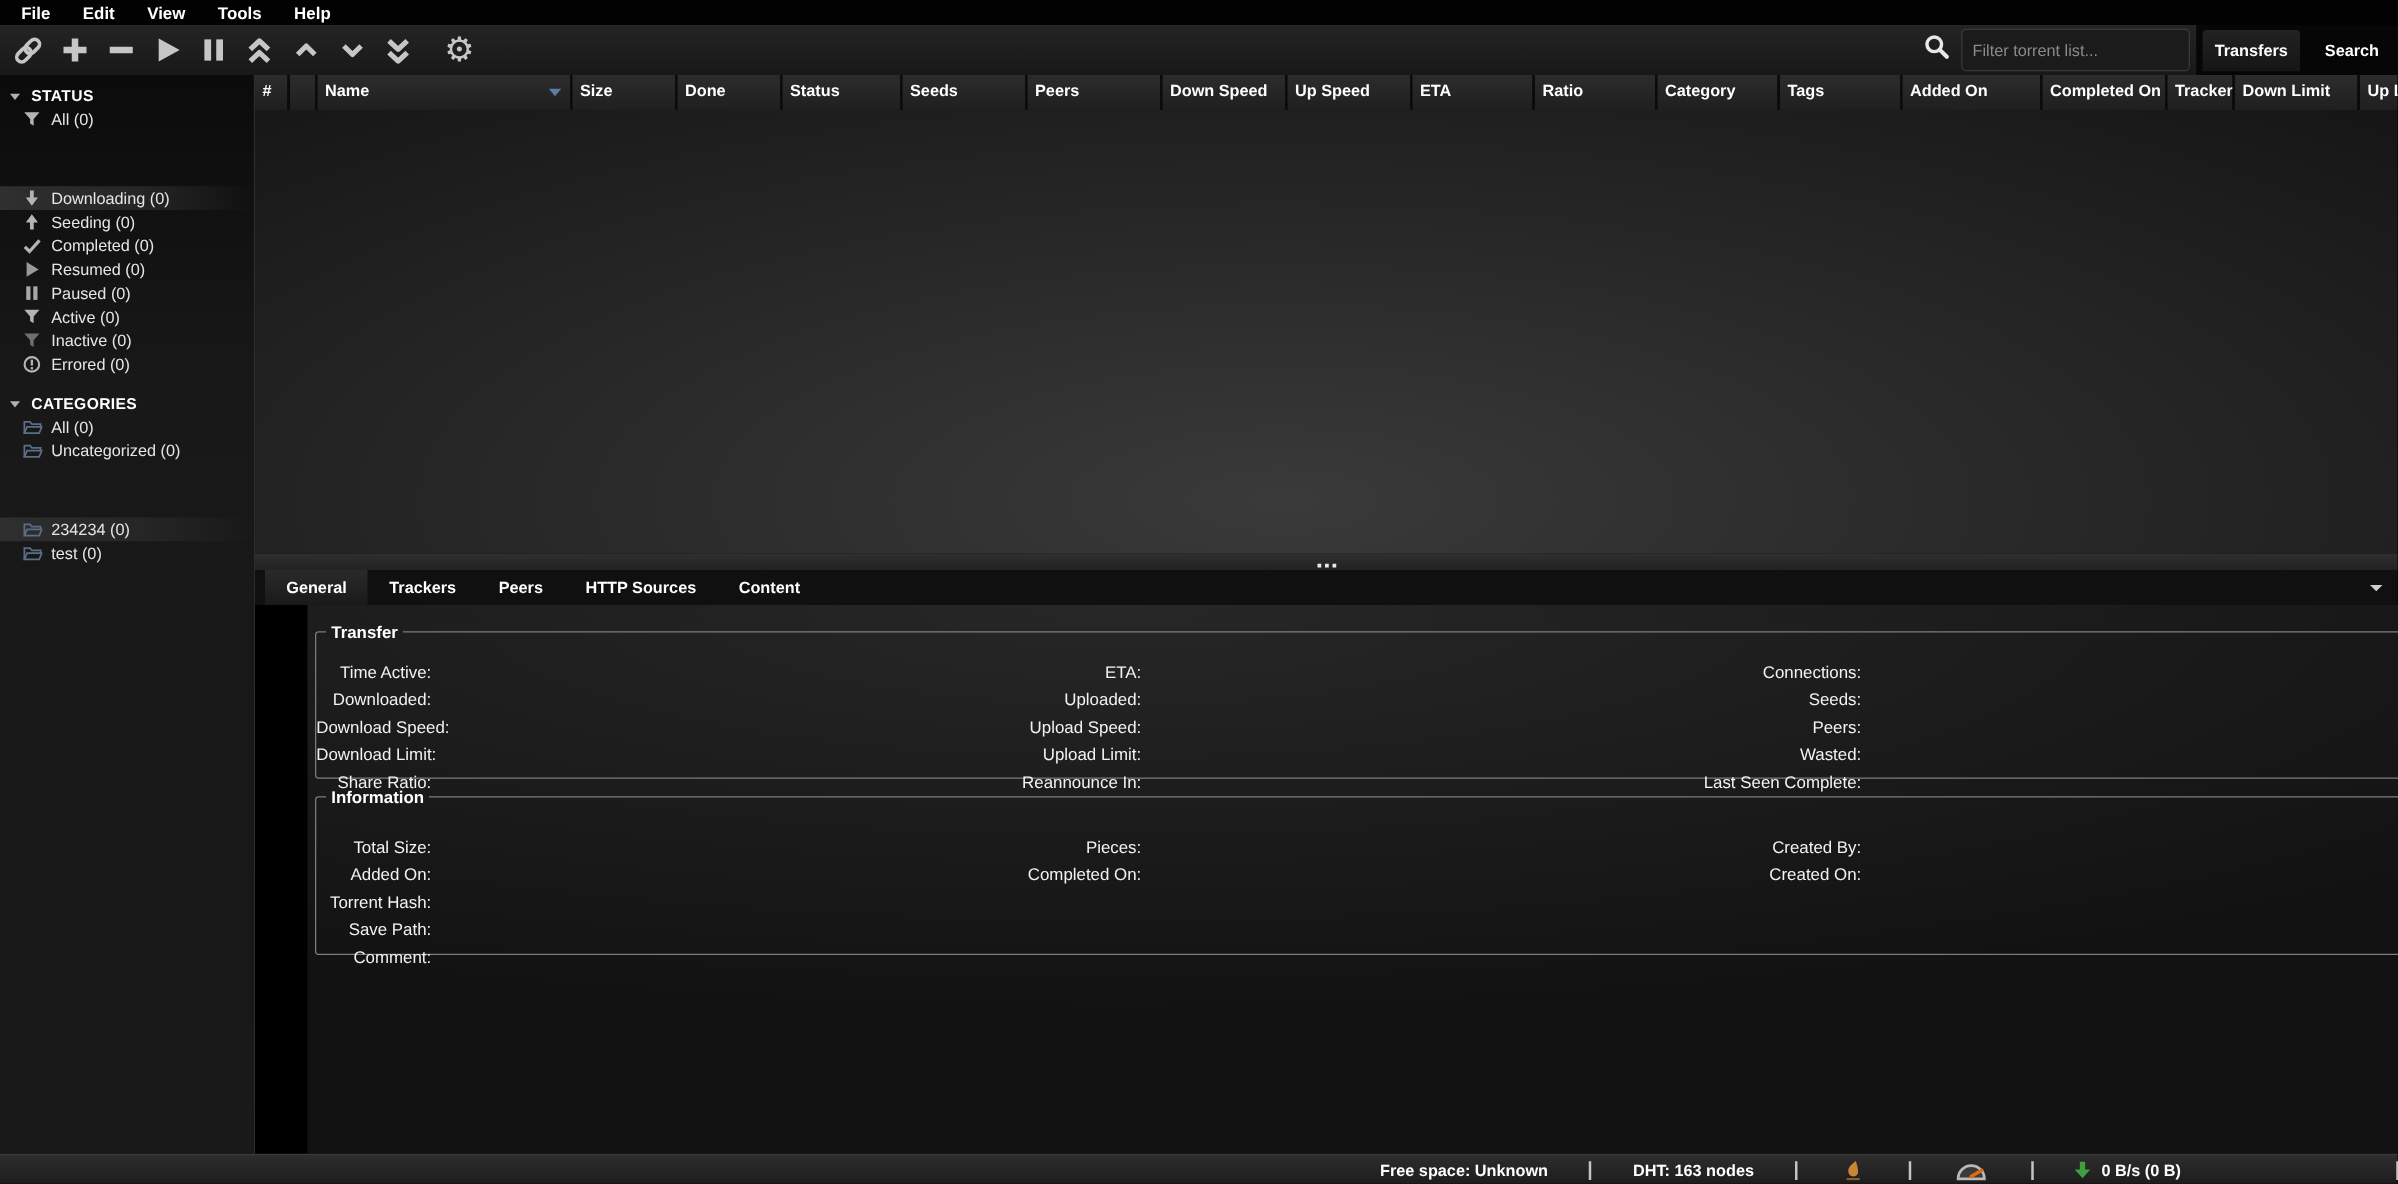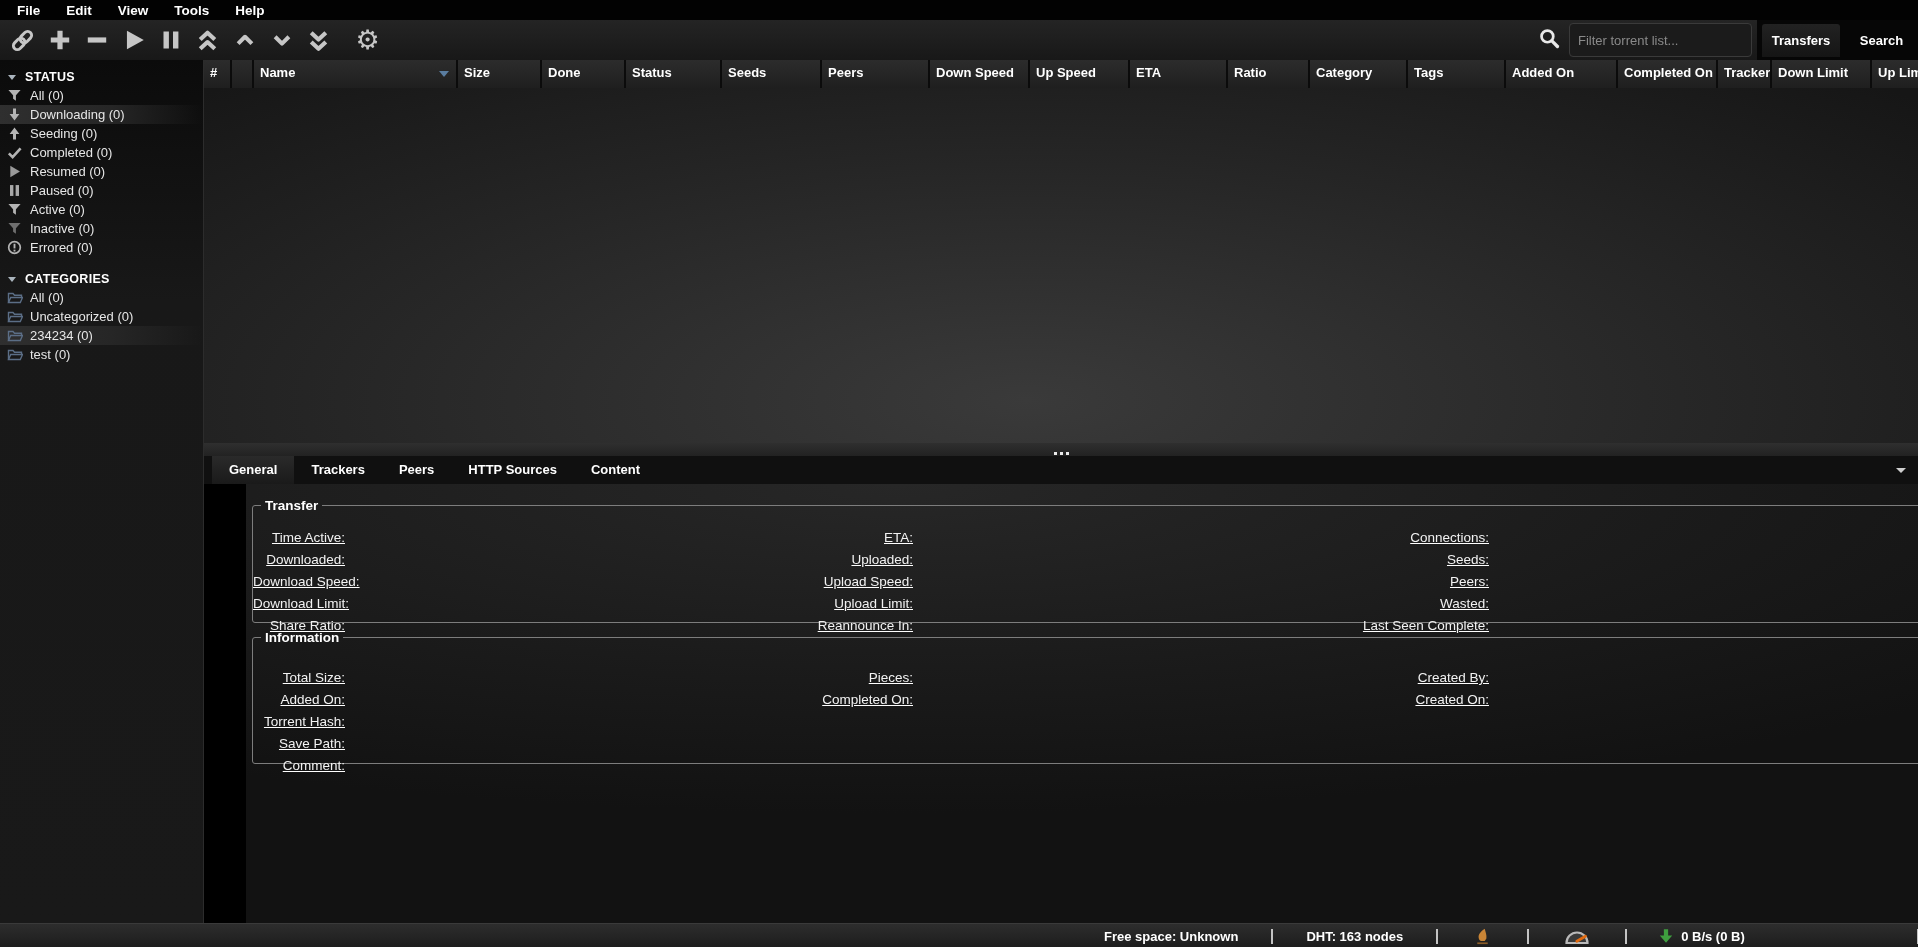--- a/index.html
+++ b/index.html
@@ -31,31 +31,31 @@
   .top-tab.active { background:linear-gradient(180deg,#222,#151515); }
 
   
   #sidebar { left:0; top:60px; width:204px; height:863px;
     background:linear-gradient(180deg,#0b0b0b,#181818 240px,#191919);
     border-right:1px solid #2c2c2c; }
   .side-header { display:flex; align-items:center; height:18px; margin:8px 0 0 8px; cursor:pointer; }
   .tri-down { width:0; height:0; border-left:4.5px solid transparent; border-right:4.5px solid transparent;
     border-top:5px solid #aab4bd; margin-right:9px; }
   .side-header span { font-size:12.5px; font-weight:bold; letter-spacing:.3px; }
-  .side-item { display:flex; align-items:center; height:19px; padding-left:7px; font-size:13px; color:#e6e6e6; cursor:pointer; }
+  .side-item { display:flex; align-items:center; height:19px; padding-left:18px; font-size:13px; color:#e6e6e6; cursor:pointer; }
   .side-item .ic { width:16px; height:16px; margin-right:7px; flex:none; display:flex; align-items:center; }
-  .side-item.hl { background:linear-gradient(90deg,#2f2f2f,#262626 55%,rgba(38,38,38,0)); }
+  .side-item.hl { background:linear-gradient(90deg,#2f2f2f,#262626 55%,rgba(38,38,38,0));margin-top:44px; }
 
   
   #list-header { left:204px; top:60px; width:1714px; height:28px; display:flex; }
   .hcell { background:linear-gradient(180deg,#2c2c2c,#1f1f1f); border-right:2px solid #0b0b0b;
     font-size:13px; font-weight:bold; line-height:26px; padding:0 6px; white-space:nowrap;
     overflow:hidden; position:relative; cursor:pointer; }
   .c0{width:28px}.c1{width:22px}.c2{width:204px}.c3{width:84px}.c4{width:84px}.c5{width:96px}
-  .c6{width:100px}.c7{width:108px}.c8{width:100px}.c9{width:100px}.c10{width:98px}.c11{width:82px}
+  .c6{width:100px}.c7{width:108px}.c8{width:100px}.c9{width:100px}.c10{width:98px}.c11{width:98px}
   .c12{width:98px}.c13{width:98px}.c14{width:112px}.c15{width:100px}.c16{width:54px}.c17{width:100px}
   .c18{flex:1; border-right:none;}
   .sort-ind { position:absolute; right:7px; top:11px; width:0; height:0;
     border-left:5px solid transparent; border-right:5px solid transparent; border-top:6px solid #5a7da0; }
 
   #torrent-list { left:204px; top:88px; width:1714px; height:355px;
     background:radial-gradient(ellipse 1250px 430px at 48% 88%, #3a3a3a 0%, #262626 55%, #161616 100%); }
 
   
   #splitter { left:204px; top:443px; width:1714px; height:13px;
@@ -70,21 +70,21 @@
   #panel-collapse { position:absolute; right:12px; top:12px; width:0; height:0;
     border-left:5px solid transparent; border-right:5px solid transparent; border-top:5px solid #cfcfcf; cursor:pointer; }
 
   
   #detail-panel { left:204px; top:484px; width:1714px; height:439px;
     background:radial-gradient(ellipse 1400px 330px at 38% 0%, #272727 0%, #1a1a1a 60%, #121212 100%);margin-left:42px; }
   fieldset { position:absolute; left:6px; width:1697px; border:1px solid #7d7d7d; border-radius:3px; }
   fieldset legend { font-size:13.5px; font-weight:bold; margin-left:8px; padding:0 4px; color:#fff; }
   #fs-transfer { top:14px; height:125px; }
   #fs-information { top:146px; height:134px; }
-  .lbl-col { position:absolute; top:14px;text-decoration:underline; }
+  .lbl-col { position:absolute; top:14px; }
   .lbl-col div { line-height:22px; font-size:13.5px; color:#f2f2f2; text-align:right; white-space:nowrap; }
   .col1 { left:0; width:92px; }
   .col2 { left:460px; width:200px; }
   .col3 { left:1010px; width:226px; }
   #fs-information .lbl-col { top:22px; }
 
   
   #statusbar { left:0; top:923px; width:1918px; height:24px;
     background:linear-gradient(180deg,#2d2d2d,#1d1d1d); border-top:1px solid #3a3a3a; }
   #statusbar-content { position:absolute; left:1092px; top:0; height:24px; display:flex; align-items:center;gap:21px; }

